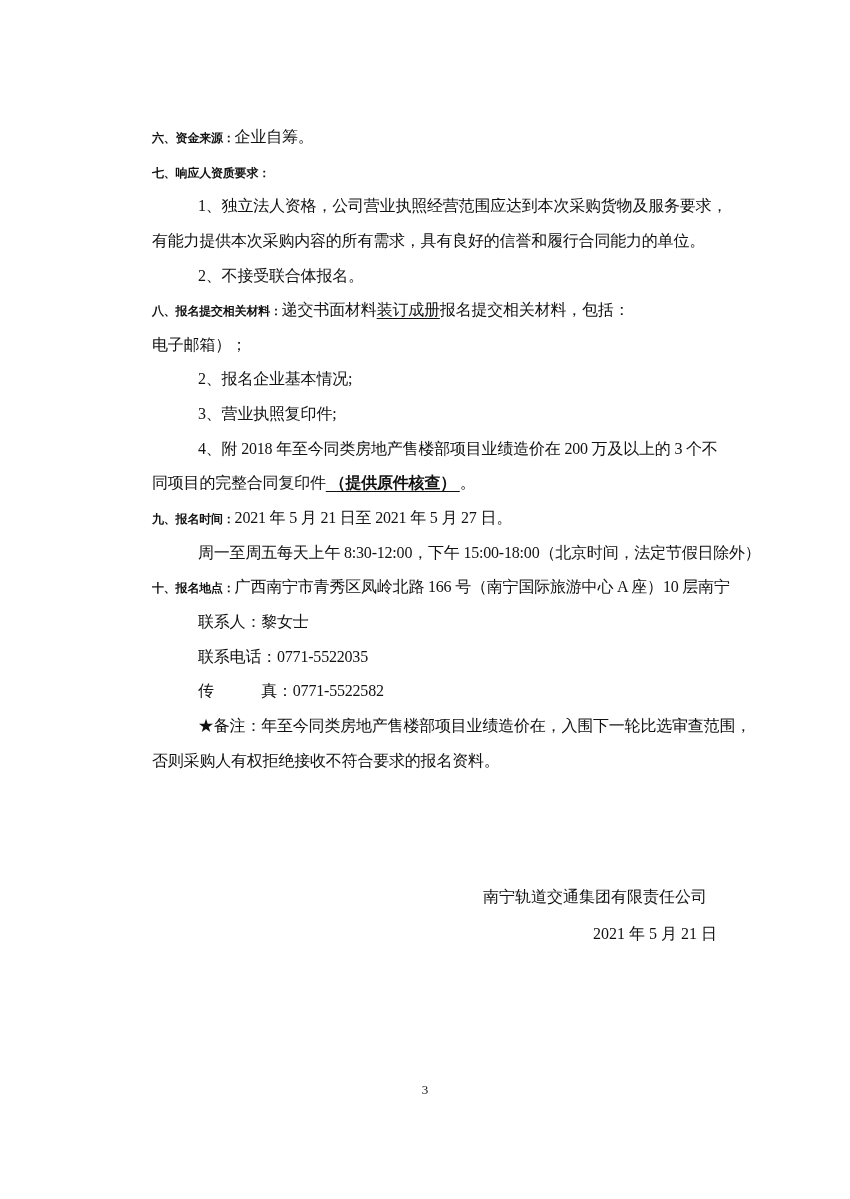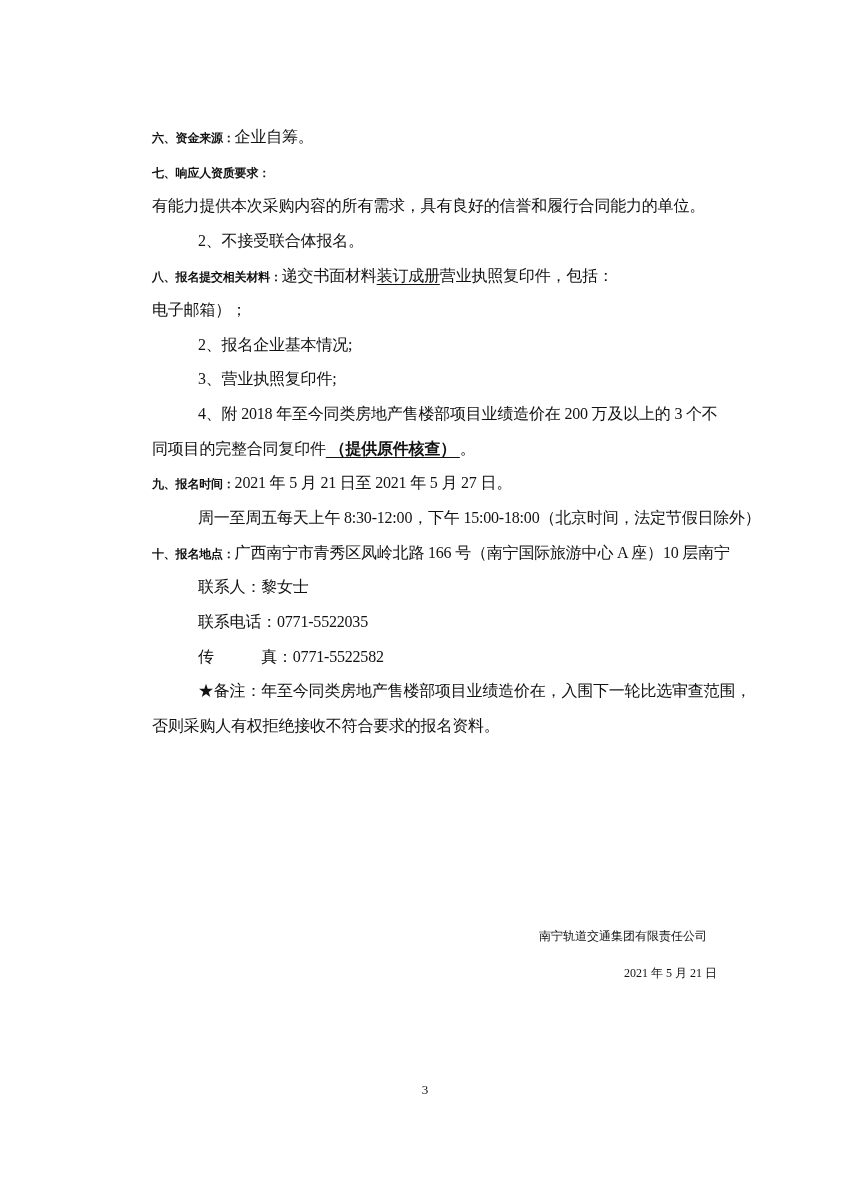--- a/index.html
+++ b/index.html
@@ -43,24 +43,24 @@
     text-align: right;
   }
   .seg-bu {
     font-weight: bold;
     text-decoration: underline;
     text-underline-offset: 3px;
   }
   .signature {
     position: absolute;
     left: 152px;
-    top: 918px;
+    top: 878px;
     width: 566px;
     text-align: right;
-    font-size: 12px;
+    font-size: 16px;
   }
   .sig-company {
     line-height: 37px;
     padding-right: 11px;
   }
   .sig-date {
     line-height: 37px;
     padding-right: 1px;
   }
   .footer-pagenum {
@@ -81,31 +81,34 @@
   <div class="content">
 
     <div class="line">
       <span class="seg-b">六、资金来源：</span><span>企业自筹。</span>
     </div>
 
     <div class="line">
       <span class="seg-b">七、响应人资质要求：</span>
     </div>
 
+    <div class="line indent">
+      <span>1、独立法人资格，公司营业执照经营范围应达到本次采购货物及服务要求，</span>
+    </div>
 
     <div class="line">
       <span>有能力提供本次采购内容的所有需求，具有良好的信誉和履行合同能力的单位。</span>
     </div>
 
     <div class="line indent">
       <span>2、不接受联合体报名。</span>
     </div>
 
     <div class="line">
-      <span class="seg-b">八、报名提交相关材料：</span><span>递交书面材料</span><span class="seg-u">装订成册</span><span>营业执照复印件，包括：</span>
+      <span class="seg-b">八、报名提交相关材料：</span><span>递交书面材料</span><span class="seg-u">装订成册</span><span>报名提交相关材料，包括：</span>
     </div>
 
 
     <div class="line">
       <span>电子邮箱）；</span>
     </div>
 
     <div class="line indent">
       <span>2、报名企业基本情况;</span>
     </div>

